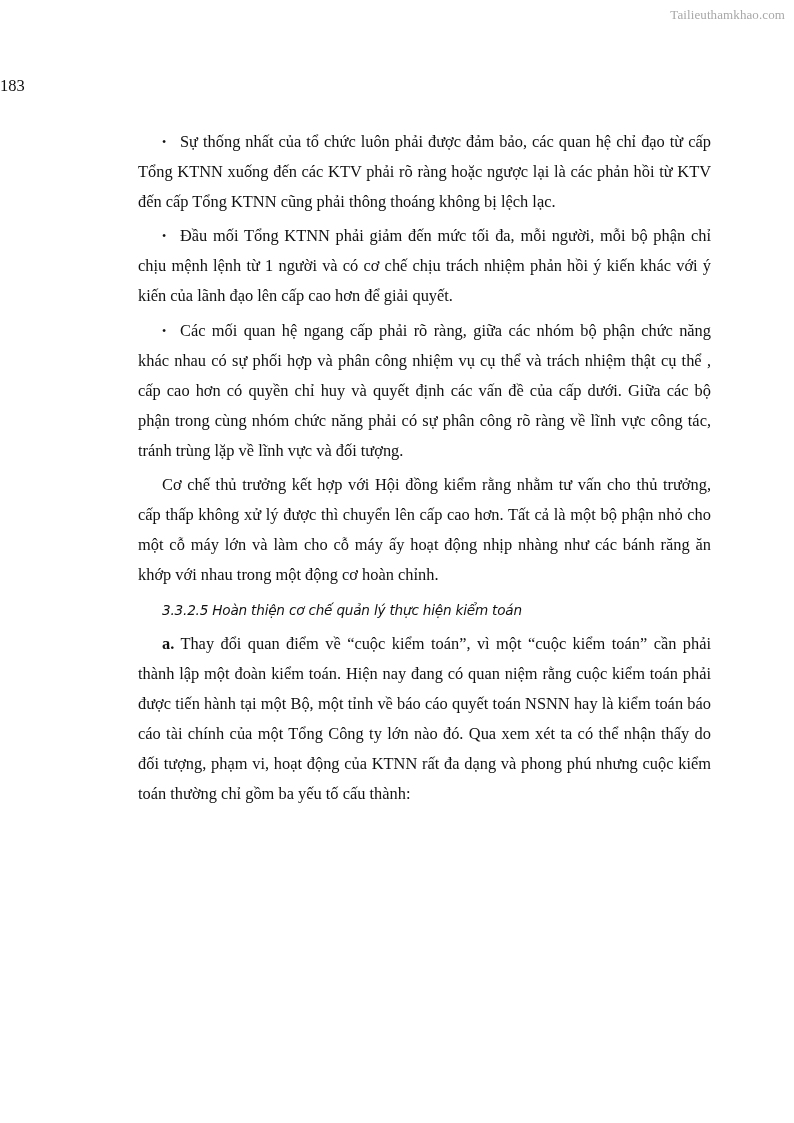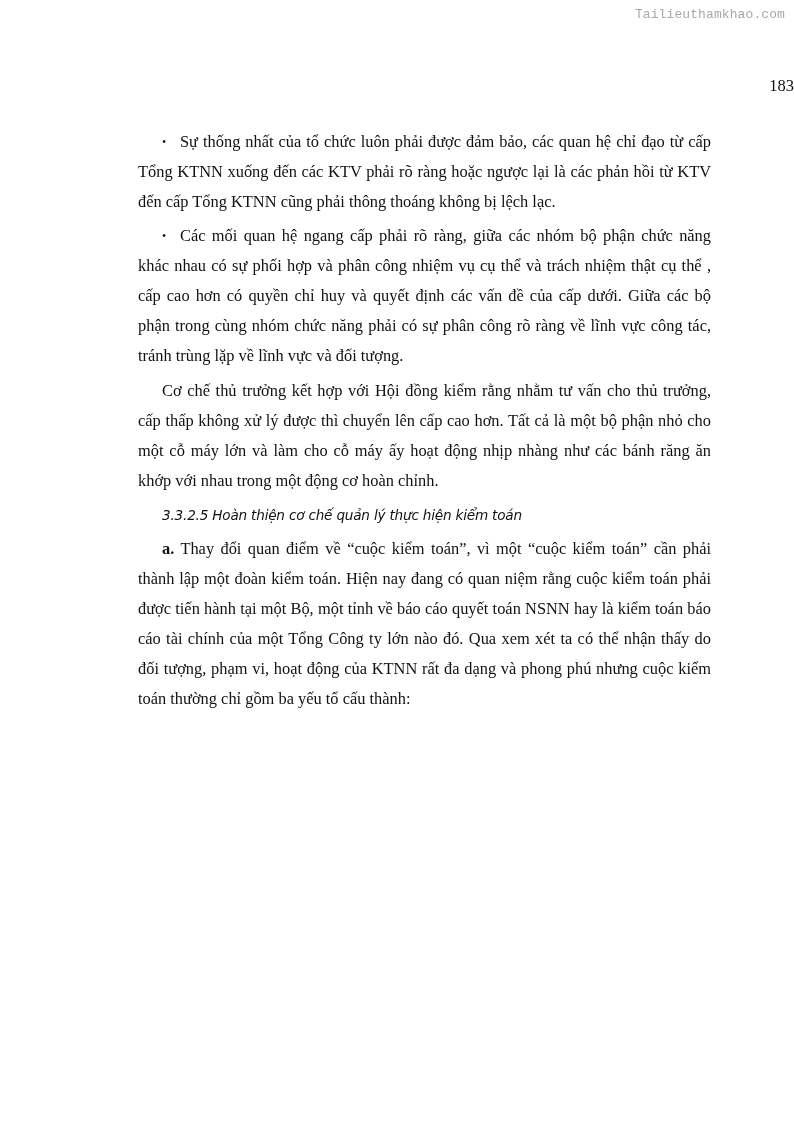--- a/index.html
+++ b/index.html
@@ -9,31 +9,31 @@
       background: #ffffff;
       position: relative;
       overflow: hidden;
       font-family: "Liberation Serif", "DejaVu Serif", serif;
       color: #111111;
     }
     .watermark {
       position: absolute;
       top: 7px;
       right: 9px;
-      font-family: Liberation Mono, monospace;
+      font-family: Liberation Serif, serif;
       font-size: 13px;
       color: #a8a8a8;
       letter-spacing: 0.1px;
     }
     .page-number {
       position: absolute;
       top: 76px;
       left: 0;
       width: 100%;
-      text-align: right;
+      text-align: left;
       font-size: 16.5px;
     }
     .content {
       position: absolute;
       top: 127px;
       left: 138px;
       width: 573px;
       font-size: 16.4px;
       line-height: 30px;
       text-align: justify;
@@ -72,20 +72,23 @@
 <div class="watermark">Tailieuthamkhao.com</div>
 
 <div class="page-number">183</div>
 
 <div class="content">
 
   <p class="para">
     <span class="bullet-glyph">•</span><span>Sự thống nhất của tổ chức luôn phải được đảm bảo, các quan hệ chỉ đạo từ cấp Tổng KTNN xuống đến các KTV phải rõ ràng hoặc ngược lại là các phản hồi từ KTV đến cấp Tổng KTNN cũng phải thông thoáng không bị lệch lạc.</span>
   </p>
 
+  <p class="para">
+    <span class="bullet-glyph">•</span><span>Đầu mối Tổng KTNN phải giảm đến mức tối đa, mỗi người, mỗi bộ phận chỉ chịu mệnh lệnh từ 1 người và có cơ chế chịu trách nhiệm phản hồi ý kiến khác với ý kiến của lãnh đạo lên cấp cao hơn để giải quyết.</span>
+  </p>
 
   <p class="para">
     <span class="bullet-glyph">•</span><span>Các mối quan hệ ngang cấp phải rõ ràng, giữa các nhóm bộ phận chức năng khác nhau có sự phối hợp và phân công nhiệm vụ cụ thể và trách nhiệm thật cụ thể , cấp cao hơn có quyền chỉ huy và quyết định các vấn đề của cấp dưới. Giữa các bộ phận trong cùng nhóm chức năng phải có sự phân công rõ ràng về lĩnh vực công tác, tránh trùng lặp về lĩnh vực và đối tượng.</span>
   </p>
 
   <p class="para">Cơ chế thủ trưởng kết hợp với Hội đồng kiểm rằng nhằm tư vấn cho thủ trưởng, cấp thấp không xử lý được thì chuyển lên cấp cao hơn. Tất cả là một bộ phận nhỏ cho một cỗ máy lớn và làm cho cỗ máy ấy hoạt động nhịp nhàng như các bánh răng ăn khớp với nhau trong một động cơ hoàn chỉnh.</p>
 
   <p class="heading">3.3.2.5 Hoàn thiện cơ chế quản lý thực hiện kiểm toán</p>
 
   <p class="para">

